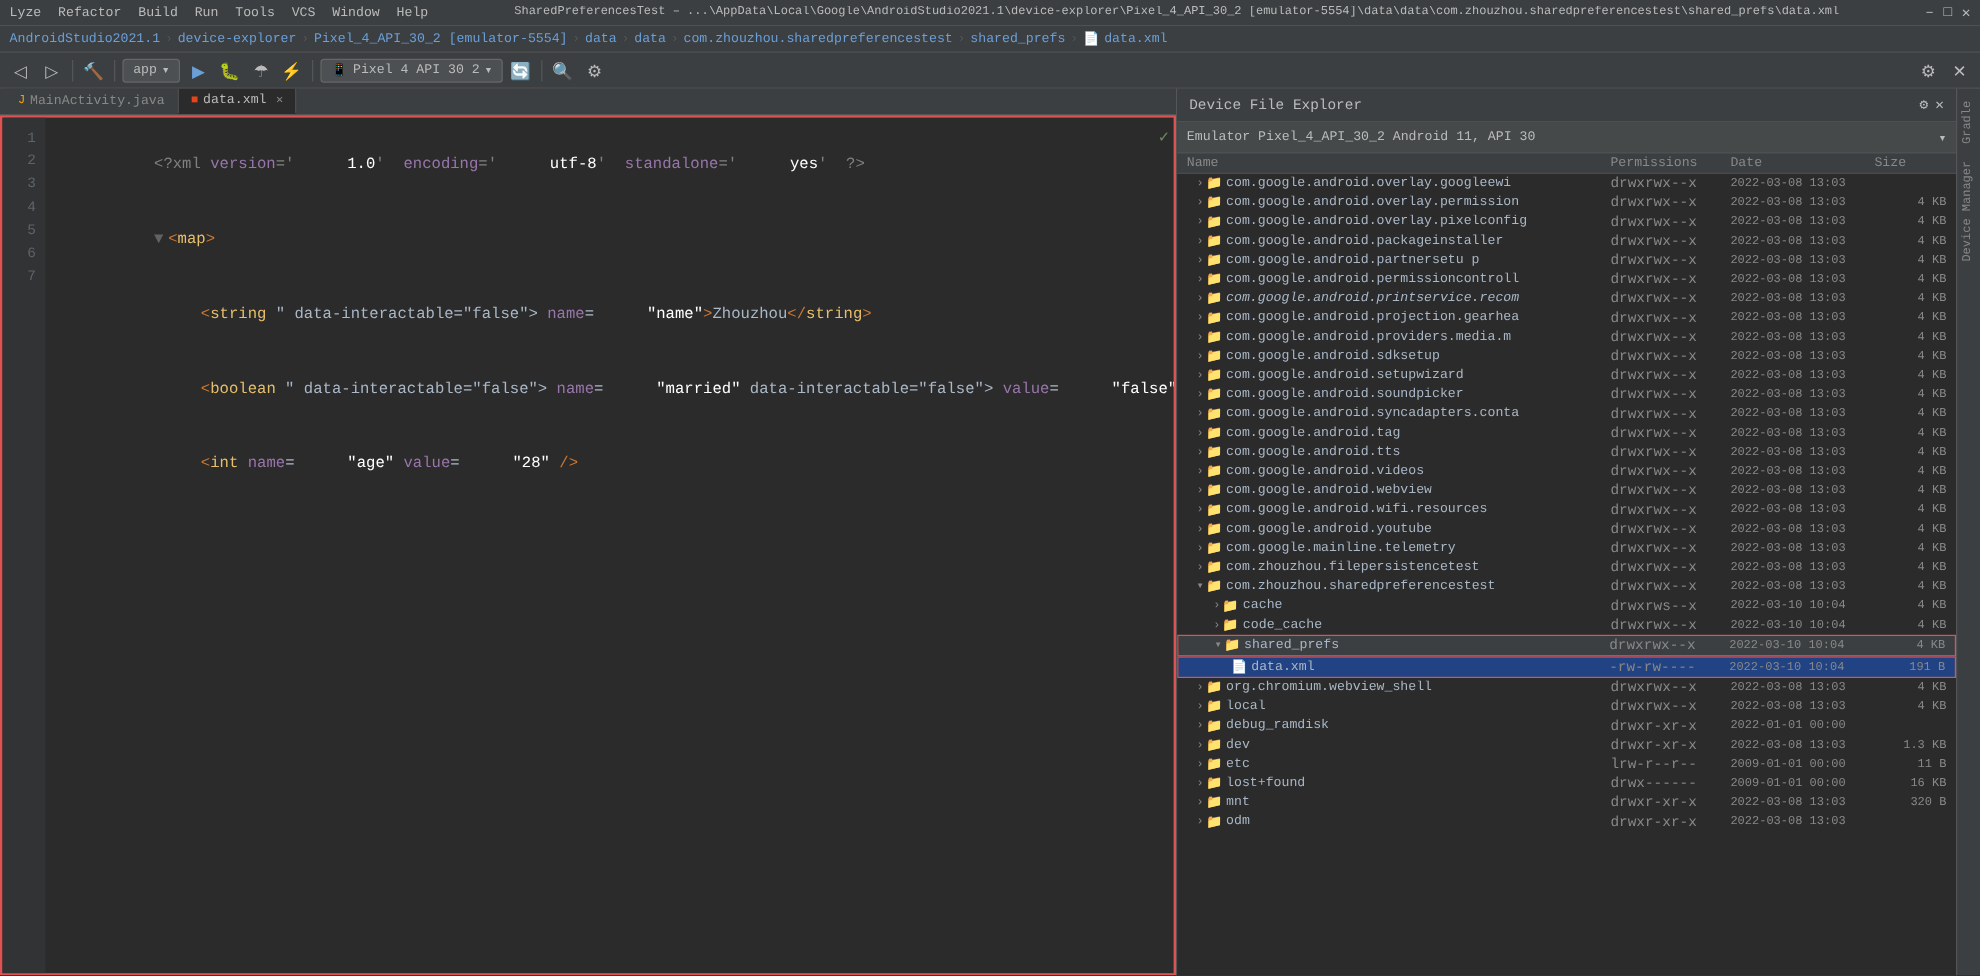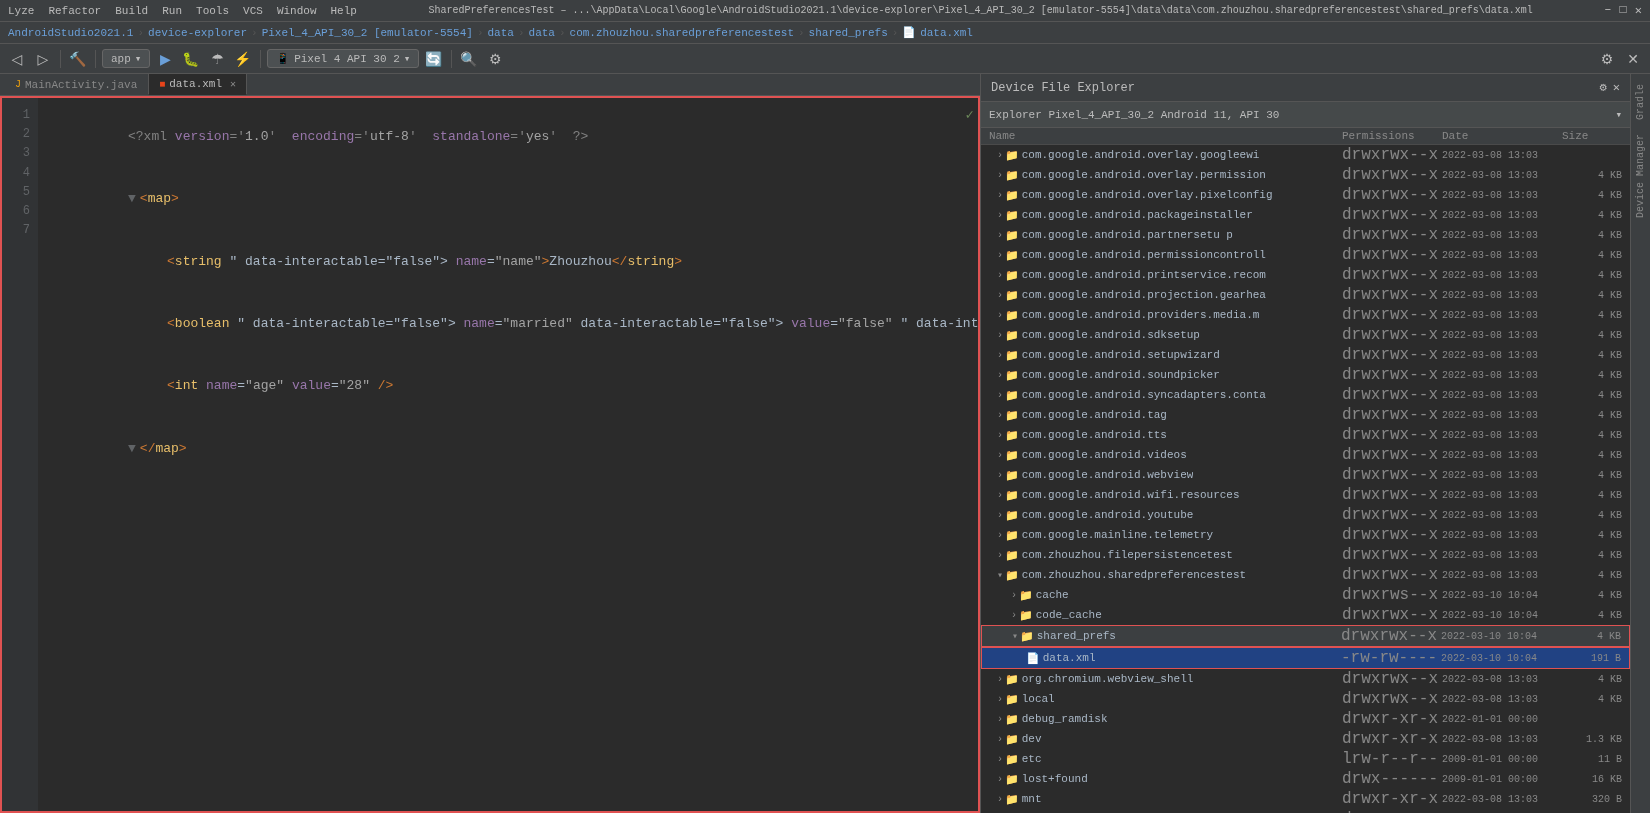--- a/index.html
+++ b/index.html
@@ -150,21 +150,21 @@
       padding: 8px 12px;
       overflow: auto;
       font-size: 13px;
       line-height: 1.6;
       color: #a9b7c6;
     }
     .code-line { white-space: pre; }
     .xml-decl { color: #808080; }
     .xml-tag { color: #e8bf6a; }
     .xml-attr-name { color: #9876aa; }
-    .xml-attr-val { color: #a3a3a3; }
+    .xml-attr-val { color: #ffffff; margin-left: 44px; }
     .xml-text { color: #a9b7c6; }
     .xml-bracket { color: #cc7832; }
     .code-fold { color: #606366; margin-right: 4px; }
     .check-mark { position: absolute; right: 4px; top: 8px; color: #6a8759; font-size: 14px; }
 
     
     .dfe-panel {
       width: 650px;
       display: flex;
       flex-direction: column;
@@ -211,21 +211,21 @@
       font-size: 11px;
       color: #a9b7c6;
       align-items: center;
       cursor: pointer;
       white-space: nowrap;
     }
     .dfe-row.selected { background: #214283; }
     .folder-icon { color: #d6b656; margin-right: 3px; font-size: 11px; }
     .file-icon { color: #e8441b; margin-right: 3px; font-size: 11px; }
     .dfe-name { display: flex; align-items: center; overflow: hidden; text-overflow: ellipsis; }
-    .perm { color: #888; font-size: 16px; }
+    .perm { color: #888; font-size: 12px; }
     .date-col { color: #888; font-size: 10px; }
     .size-col { color: #888; font-size: 10px; text-align: right; }
 
     
     .right-side-tabs {
       width: 20px;
       background: #3c3f41;
       display: flex;
       flex-direction: column;
       border-left: 1px solid #555;
@@ -366,41 +366,38 @@
         </div>
 
         <div class="code-line">
           <span>&nbsp;&nbsp;&nbsp;&nbsp;&nbsp;</span><span class="xml-bracket">&lt;</span><span class="xml-tag">boolean</span><span> " data-interactable="false"&gt; </span><span class="xml-attr-name">name</span><span class="xml-text">=</span><span class="xml-attr-val">"married"</span><span> data-interactable="false"&gt; </span><span class="xml-attr-name">value</span><span class="xml-text">=</span><span class="xml-attr-val">"false"</span><span> " data-interactable="false"&gt; </span>
         </div>
 
         <div class="code-line">
           <span>&nbsp;&nbsp;&nbsp;&nbsp;&nbsp;</span><span class="xml-bracket">&lt;</span><span class="xml-tag">int</span><span> </span><span class="xml-attr-name">name</span><span class="xml-text">=</span><span class="xml-attr-val">"age"</span><span> </span><span class="xml-attr-name">value</span><span class="xml-text">=</span><span class="xml-attr-val">"28"</span><span> </span><span class="xml-bracket">/&gt;</span>
         </div>
 
-        <div class="code-line">
-          <span class="code-fold">▼</span><span class="xml-bracket">&lt;/</span><span class="xml-tag">map</span><span class="xml-bracket">&gt;</span>
-        </div>
 
         <div class="code-line">&nbsp;</div>
       </div>
       <div class="check-mark">✓</div>
     </div>
   </div>
 
   <div class="dfe-panel">
     <div class="dfe-header">
       <span>Device File Explorer</span>
       <div class="dfe-header-icons">
         <span style="cursor:pointer;">⚙</span>
         <span style="cursor:pointer;">✕</span>
       </div>
     </div>
     <div class="dfe-emulator-bar">
       <span>
-        <span>Explorer Pixel_4_API_30_2</span>
+        <span>Emulator Pixel_4_API_30_2</span>
         <span> Android 11, API 30</span>
       </span>
       <span>▾</span>
     </div>
     <div class="dfe-table-header">
       <span>Name</span>
       <span>Permissions</span>
       <span>Date</span>
       <span>Size</span>
     </div>
@@ -462,21 +459,21 @@
             <span style="overflow: hidden; text-overflow: ellipsis;">com.google.android.permissioncontroll</span>
           </div>
           <div class="perm">drwxrwx--x</div>
           <div class="date-col">2022-03-08 13:03</div>
           <div class="size-col">4 KB</div>
         </div>
         <div class="dfe-row">
           <div class="dfe-name" style="padding-left: 8px;">
             <span class="arrow">›</span>
             <span class="folder-icon">📁</span>
-            <span style="overflow: hidden; text-overflow: ellipsis;">com.google.android.printservice.recom</span>
+            <span style="overflow: hidden; text-overflow: ellipsis; font-style: italic;">com.google.android.printservice.recom</span>
           </div>
           <div class="perm">drwxrwx--x</div>
           <div class="date-col">2022-03-08 13:03</div>
           <div class="size-col">4 KB</div>
         </div>
         <div class="dfe-row">
           <div class="dfe-name" style="padding-left: 8px;">
             <span class="arrow">›</span>
             <span class="folder-icon">📁</span>
             <span style="overflow: hidden; text-overflow: ellipsis; text-align: center;">com.google.android.projection.gearhea</span>

